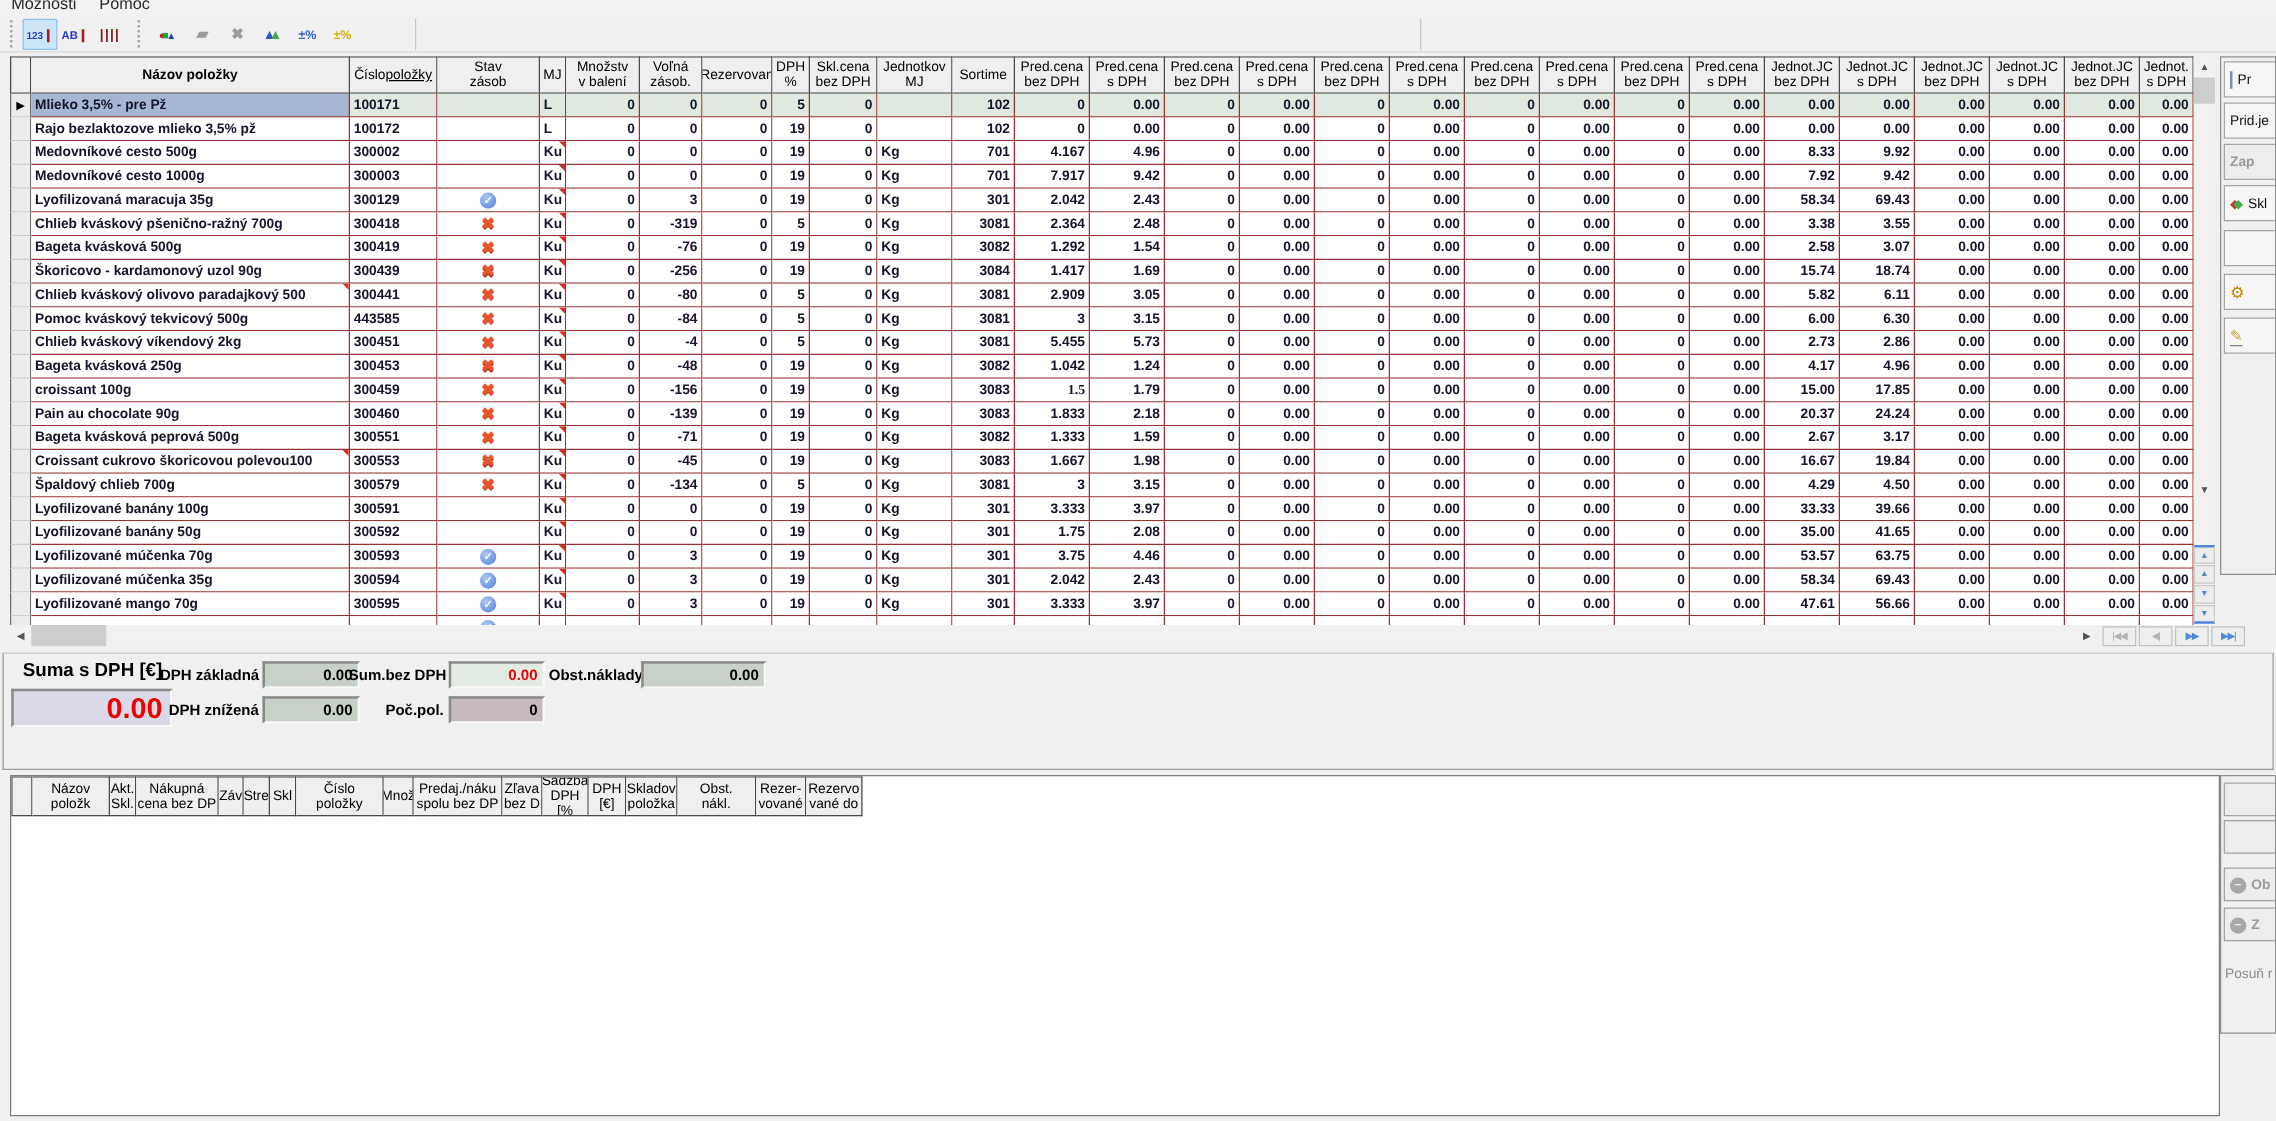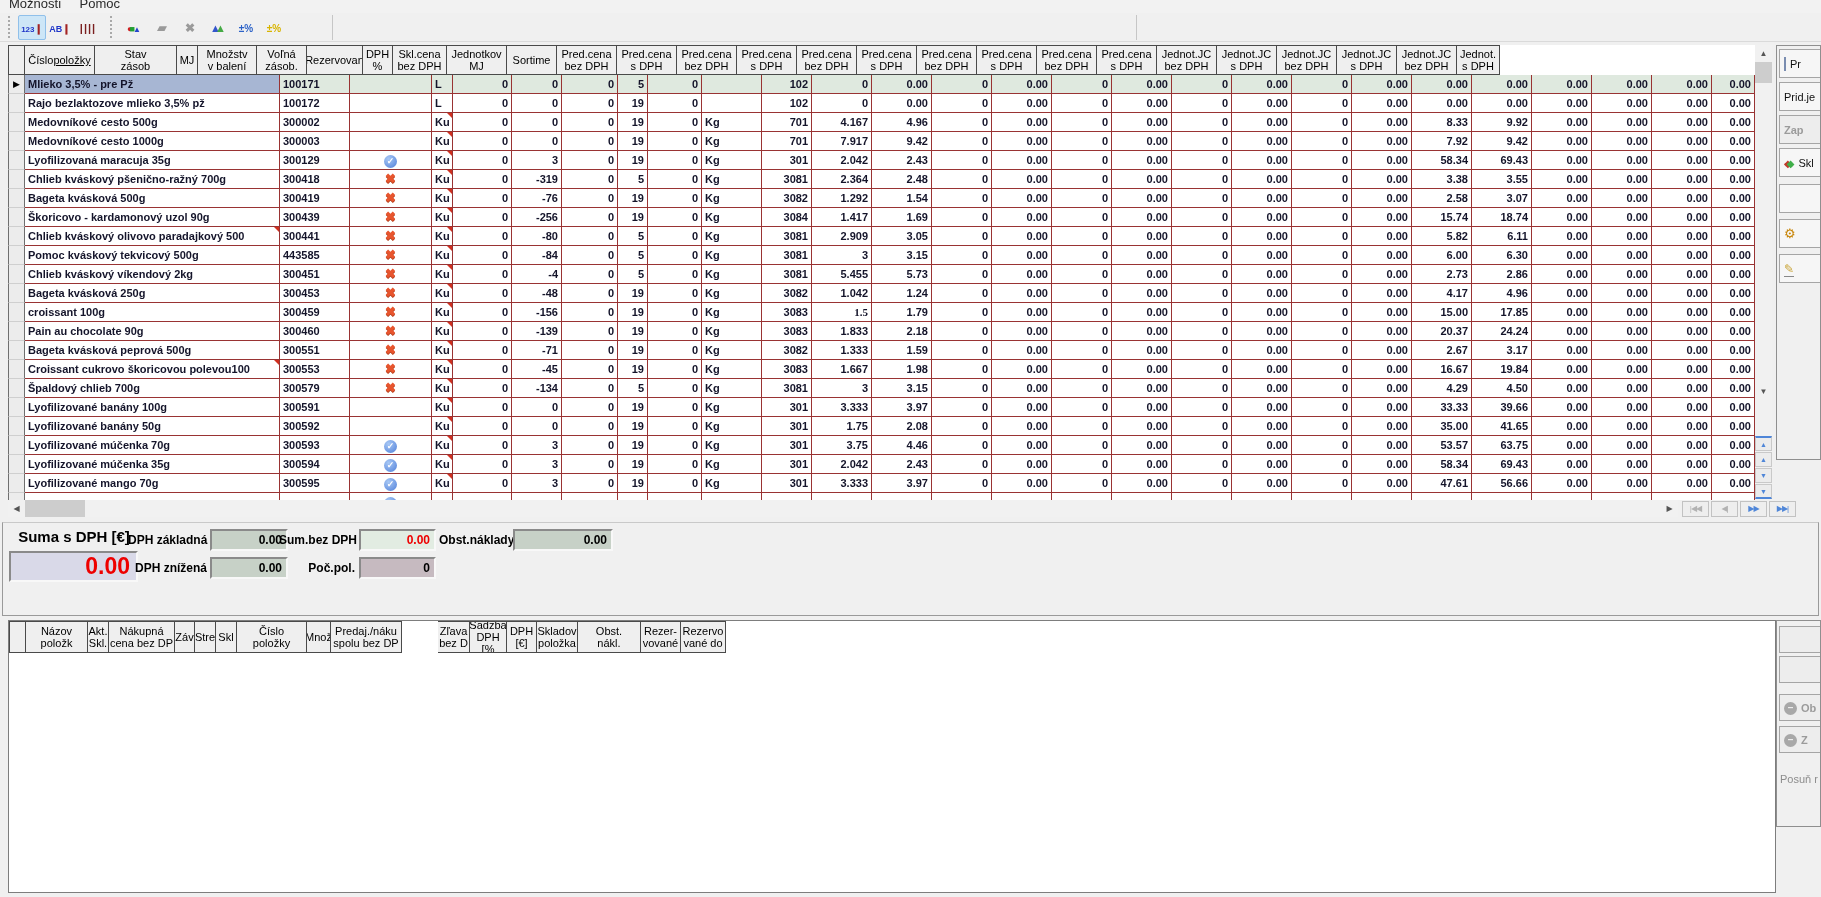--- a/index.html
+++ b/index.html
@@ -133,20 +133,21 @@
           <span><b style="color:#d8b400;font-size:10px">±%</b></span>
         </div>
       </div>
     <div class="tsep" style="left:332px"></div>
     <div class="tsep" style="left:1136px"></div>
   </div>
 
   <div class="grid" id="maingrid">
       <div class="hrow">
         <div class="hcell" style="width: 17px;"></div>
+        <div class="hcell bold" style="width: 255px;">Názov položky</div>
         <div class="hcell" style="width: 70px;">Číslo<br><u>položky</u></div>
         <div class="hcell" style="width: 82px;">Stav<br>zásob</div>
         <div class="hcell" style="width: 21px;">MJ</div>
         <div class="hcell" style="width: 59px;">Množstv<br>v balení</div>
         <div class="hcell" style="width: 50px;">Voľná<br>zásob.</div>
         <div class="hcell" style="width: 56px;">Rezervovan</div>
         <div class="hcell" style="width: 30px;">DPH<br>%</div>
         <div class="hcell" style="width: 54px;">Skl.cena<br>bez DPH</div>
         <div class="hcell" style="width: 60px;">Jednotkov<br>MJ</div>
         <div class="hcell" style="width: 50px;">Sortime</div>
@@ -930,21 +931,21 @@
         <div class="hcell" style="width: 17px;"></div>
         <div class="hcell" style="width: 62px;">Názov položk</div>
         <div class="hcell" style="width: 21px;">Akt.<br>Skl.</div>
         <div class="hcell" style="width: 66px;">Nákupná<br>cena bez DP</div>
         <div class="hcell" style="width: 20px;">Záv</div>
         <div class="hcell" style="width: 21px;">Stre</div>
         <div class="hcell" style="width: 21px;">Skl</div>
         <div class="hcell" style="width: 70px;">Číslo<br>položky</div>
         <div class="hcell" style="width: 24px;">Množ</div>
         <div class="hcell" style="width: 71px;">Predaj./náku<br>spolu bez DP</div>
-        <div class="hcell" style="width: 32px; margin-left: 36px;">Zľava<br>bez D</div>
+        <div class="hcell" style="width: 32px;">Zľava<br>bez D</div>
         <div class="hcell" style="width: 37px;">Sadzba<br>DPH [%</div>
         <div class="hcell" style="width: 30px;">DPH<br>[€]</div>
         <div class="hcell" style="width: 41px;">Skladov<br>položka</div>
         <div class="hcell" style="width: 63px;">Obst.<br>nákl.</div>
         <div class="hcell" style="width: 40px;">Rezer-<br>vované</div>
         <div class="hcell" style="width: 45px;">Rezervo<br>vané do</div>
       </div>
     </div>
 
   <div class="lpanel" id="lpanel">

